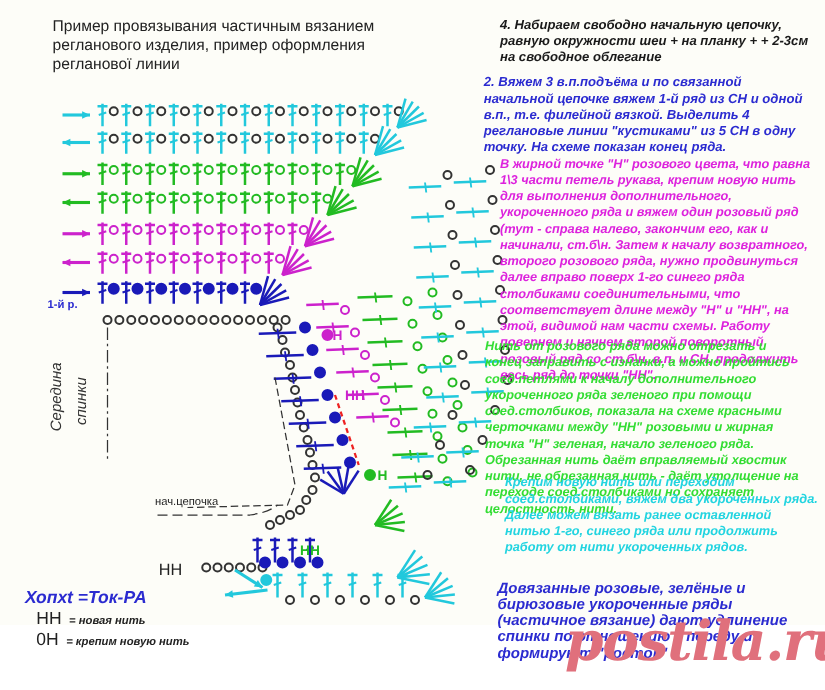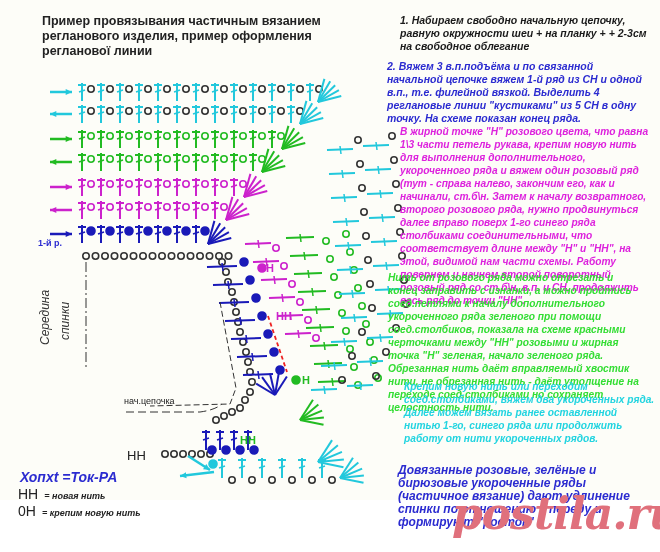--- a/index.html
+++ b/index.html
@@ -1,29 +1,29 @@
 <!DOCTYPE html>
 <html><head>
 <meta charset="utf-8">
 <style>
   html, body { margin:0; padding:0; }
   body { width:660px; height:552px; background:#ffffff; position:relative; overflow:hidden;
          font-family:"Liberation Sans", sans-serif; }
   .bg-panel { position:absolute; left:0; top:0; width:660px; height:500px; background:#fdfdf8; }
-  .title { position:absolute; left:42px; top:14px; width:290px; font-weight:bold; font-size:12.5px;
+  .title { position:absolute; left:42px; top:14px; width:290px; font-weight:normal; font-size:12.5px;
            line-height:15px; color:#222; }
   .note { position:absolute; font-style:italic; font-weight:bold; font-size:10.2px; line-height:13px; }
   .n1 { left:400px; top:14px; width:256px; color:#1a1a1a; font-size:10.5px; }
   .n2 { left:387px; top:60px; width:256px; color:#2b2bd0; font-size:10.5px; }
   .n3 { left:400px; top:125px; width:256px; color:#dd22dd; }
   .n4 { left:388px; top:256px; width:252px; color:#33dd33;margin-top:15px; }
   .n5 { left:404px; top:380px; width:252px; color:#22d4e0;font-style:italic; }
   .n6 { left:398px; top:464px; width:256px; color:#2b2bd0; font-size:12px; }
   .legend-ab { position:absolute; left:20px; top:469px; font-size:14px; font-weight:bold; font-style:italic; color:#2b2bd0; }
-  .legend-row { position:absolute; left:18px; font-size:9px; font-weight:bold; font-style:italic; color:#222; }
+  .legend-row { position:absolute; left:29px; font-size:9px; font-weight:bold; font-style:italic; color:#222; }
   .legend-row .sym { font-style:normal; font-weight:normal; font-size:14px; margin-right:6px; }
   .lr1 { top:486px; } .lr2 { top:503px; }
   .label-row1 { position:absolute; left:38px; top:238px; font-size:9px; font-weight:bold; color:#2b2bd0; }
   .label-back { position:absolute; left:38px; top:300px; font-size:12px; font-style:italic; color:#333;
                 transform:rotate(-90deg); transform-origin:left top; white-space:nowrap; }
   .label-back2 { position:absolute; left:58px; top:300px; font-size:12px; font-style:italic; color:#333;
                 transform:rotate(-90deg); transform-origin:left top; white-space:nowrap; }
   .label-chain { position:absolute; left:124px; top:396px; font-size:9px; color:#222; }
   .label-hh { position:absolute; left:127px; top:448px; font-size:13px; color:#222; }
   .watermark { position:absolute; left:452px; top:488px; font-family:"DejaVu Serif", serif; font-style:italic;
@@ -619,21 +619,21 @@
     <circle cx="254" cy="450" r="4" fill="#1a1ab8" stroke="#1a1ab8" stroke-width="1.6"></circle>
     <text x="266" y="272" fill="#cc22cc" font-size="11" font-weight="bold" font-family="Liberation Sans, sans-serif">Н</text>
     <text x="276" y="320" fill="#cc22cc" font-size="11" font-weight="bold" font-family="Liberation Sans, sans-serif">НН</text>
     <text x="302" y="384" fill="#22bb22" font-size="11" font-weight="bold" font-family="Liberation Sans, sans-serif">Н</text>
     <text x="240" y="444" fill="#22bb22" font-size="11" font-weight="bold" font-family="Liberation Sans, sans-serif">НН</text>
     <line x1="86" y1="262" x2="86" y2="370" stroke="#333" stroke-width="1" stroke-dasharray="10 3 2 3"></line>
     <path d="M126 412 L200 412 Q215 410 222 404" stroke="#333" stroke-width="1" fill="none" stroke-dasharray="8 4"></path>
     <path d="M220 302 L236 388 L230 404 L150 406" stroke="#333" stroke-width="1" fill="none" stroke-dasharray="6 3"></path>
   </svg>
 
-<div class="note n1">1. Набираем свободно начальную цепочку, равную окружности шеи + на планку + + 2-3см на свободное облегание</div>
+<div class="note n1">4. Набираем свободно начальную цепочку, равную окружности шеи + на планку + + 2-3см на свободное облегание</div>
 <div class="note n2">2. Вяжем 3 в.п.подъёма и по связанной начальной цепочке вяжем 1-й ряд из СН и одной в.п., т.е. филейной вязкой. Выделить 4 реглановые линии "кустиками" из 5 СН в одну точку.  На схеме показан конец ряда.</div>
 <div class="note n3">В жирной точке "Н" розового цвета, что равна 1\3 части петель рукава, крепим новую нить для выполнения дополнительного, укороченного ряда и вяжем один розовый ряд (тут - справа налево, закончим его, как и начинали, ст.б\н. Затем к началу возвратного, второго розового ряда, нужно продвинуться далее вправо поверх 1-го синего ряда столбиками соединительными, что соответствует длине между "Н" и "НН", на этой, видимой нам части схемы. Работу повернем и начнем второй поворотный розовый ряд со ст.б\н, в.п. и СН, продолжить весь ряд до точки "НН".</div>
 <div class="note n4">Нить от розового ряда можно отрезать и конец заправить с изнанки, а можно пройтись соед.петлями к началу дополнительного укороченного ряда зеленого при помощи соед.столбиков, показала на схеме красными черточками между "НН" розовыми и жирная точка "Н" зеленая, начало зеленого ряда. Обрезанная нить даёт вправляемый хвостик нити,  не обрезанная нить - даёт  утолщение на переходе соед.столбиками но сохраняет целостность нити.</div>
 <div class="note n5">Крепим новую нить или переходим соед.столбиками,  вяжем два укороченных ряда. Далее можем вязать ранее оставленной нитью 1-го, синего ряда или продолжить работу от нити укороченных рядов.</div>
 <div class="note n6">Довязанные розовые, зелёные и бирюзовые укороченные ряды (частичное вязание)  дают удлинение спинки по отношению к переду и формируют "росток"</div>
 
 <div class="label-row1">1-й р.</div>
 <div class="label-back" style="top:345px">Середина</div>
 <div class="label-back2" style="top:340px">спинки</div>
 <div class="label-chain">нач.цепочка</div>

